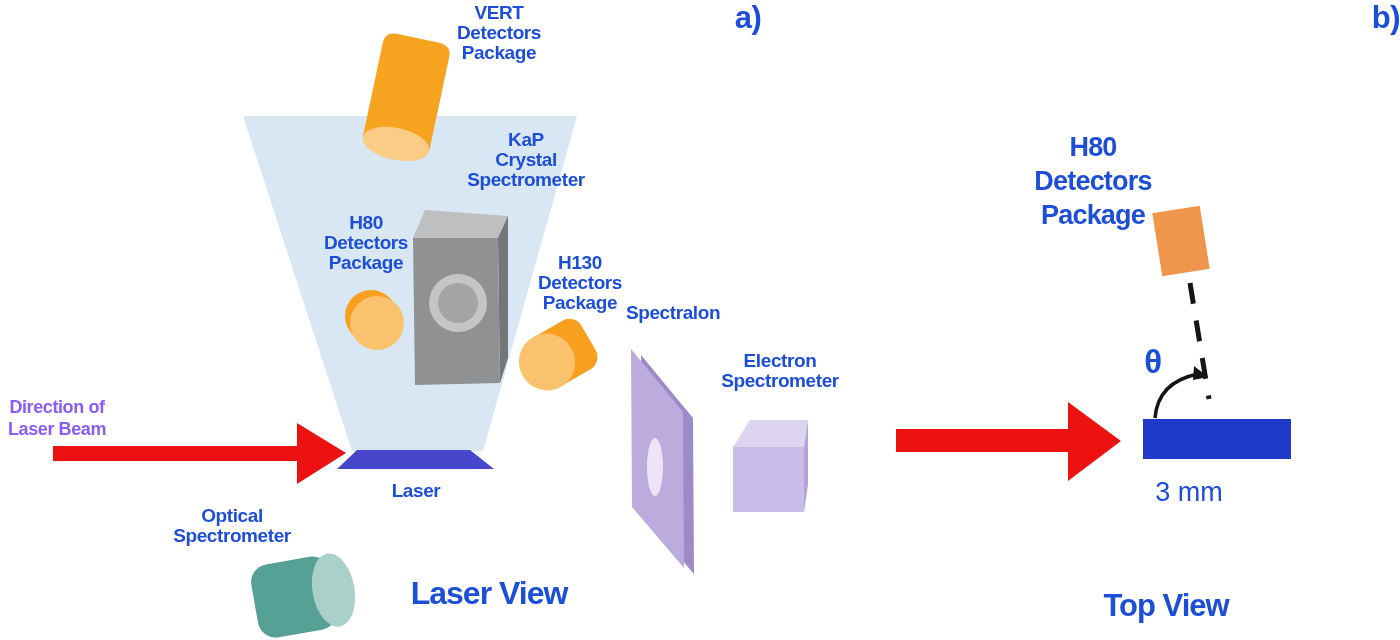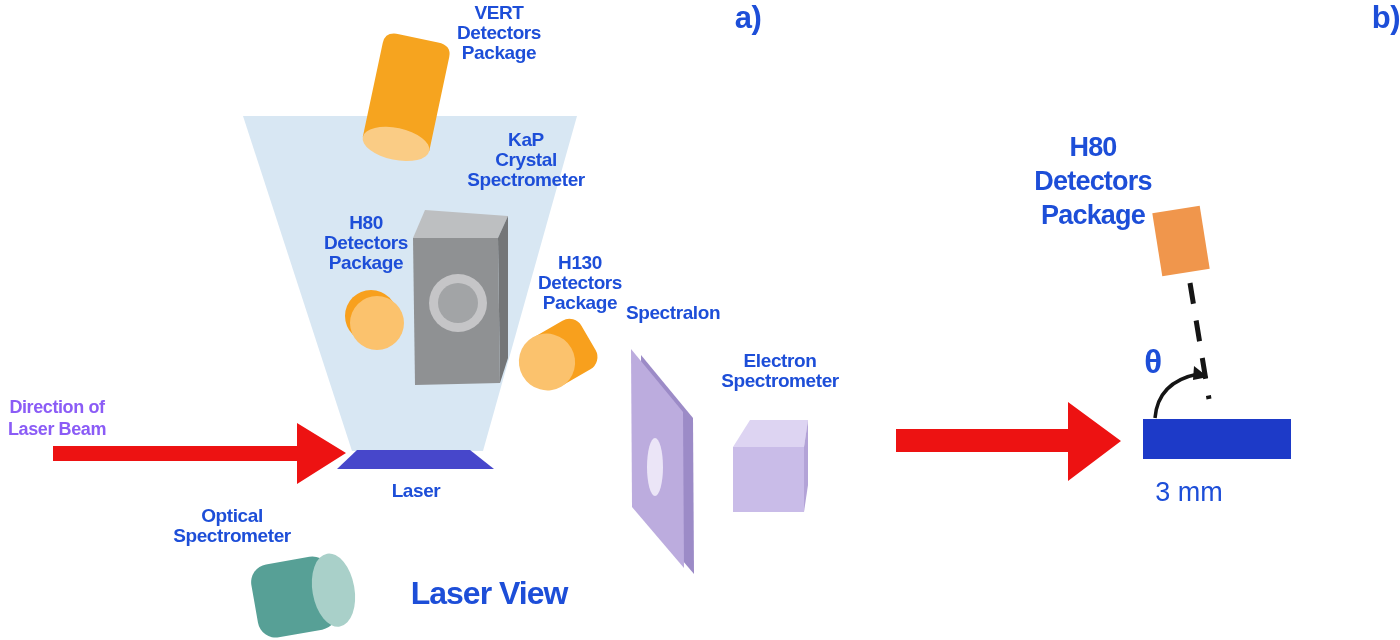--- a/index.html
+++ b/index.html
@@ -126,14 +126,15 @@
 
   <div class="lbl lbl--h80top" style="left:1093px; top:130px;">H80
 Detectors
 Package</div>
 
   <div class="lbl lbl--theta" style="left:1153px; top:345px;">θ</div>
 
 
   <div class="lbl lbl--dim" style="left:1189px; top:478px;">3 mm</div>
 
+  <div class="lbl lbl--view" style="left:1166px; top:589px; font-size:31px;">Top View</div>
 
 </div>
 
 </body></html>

